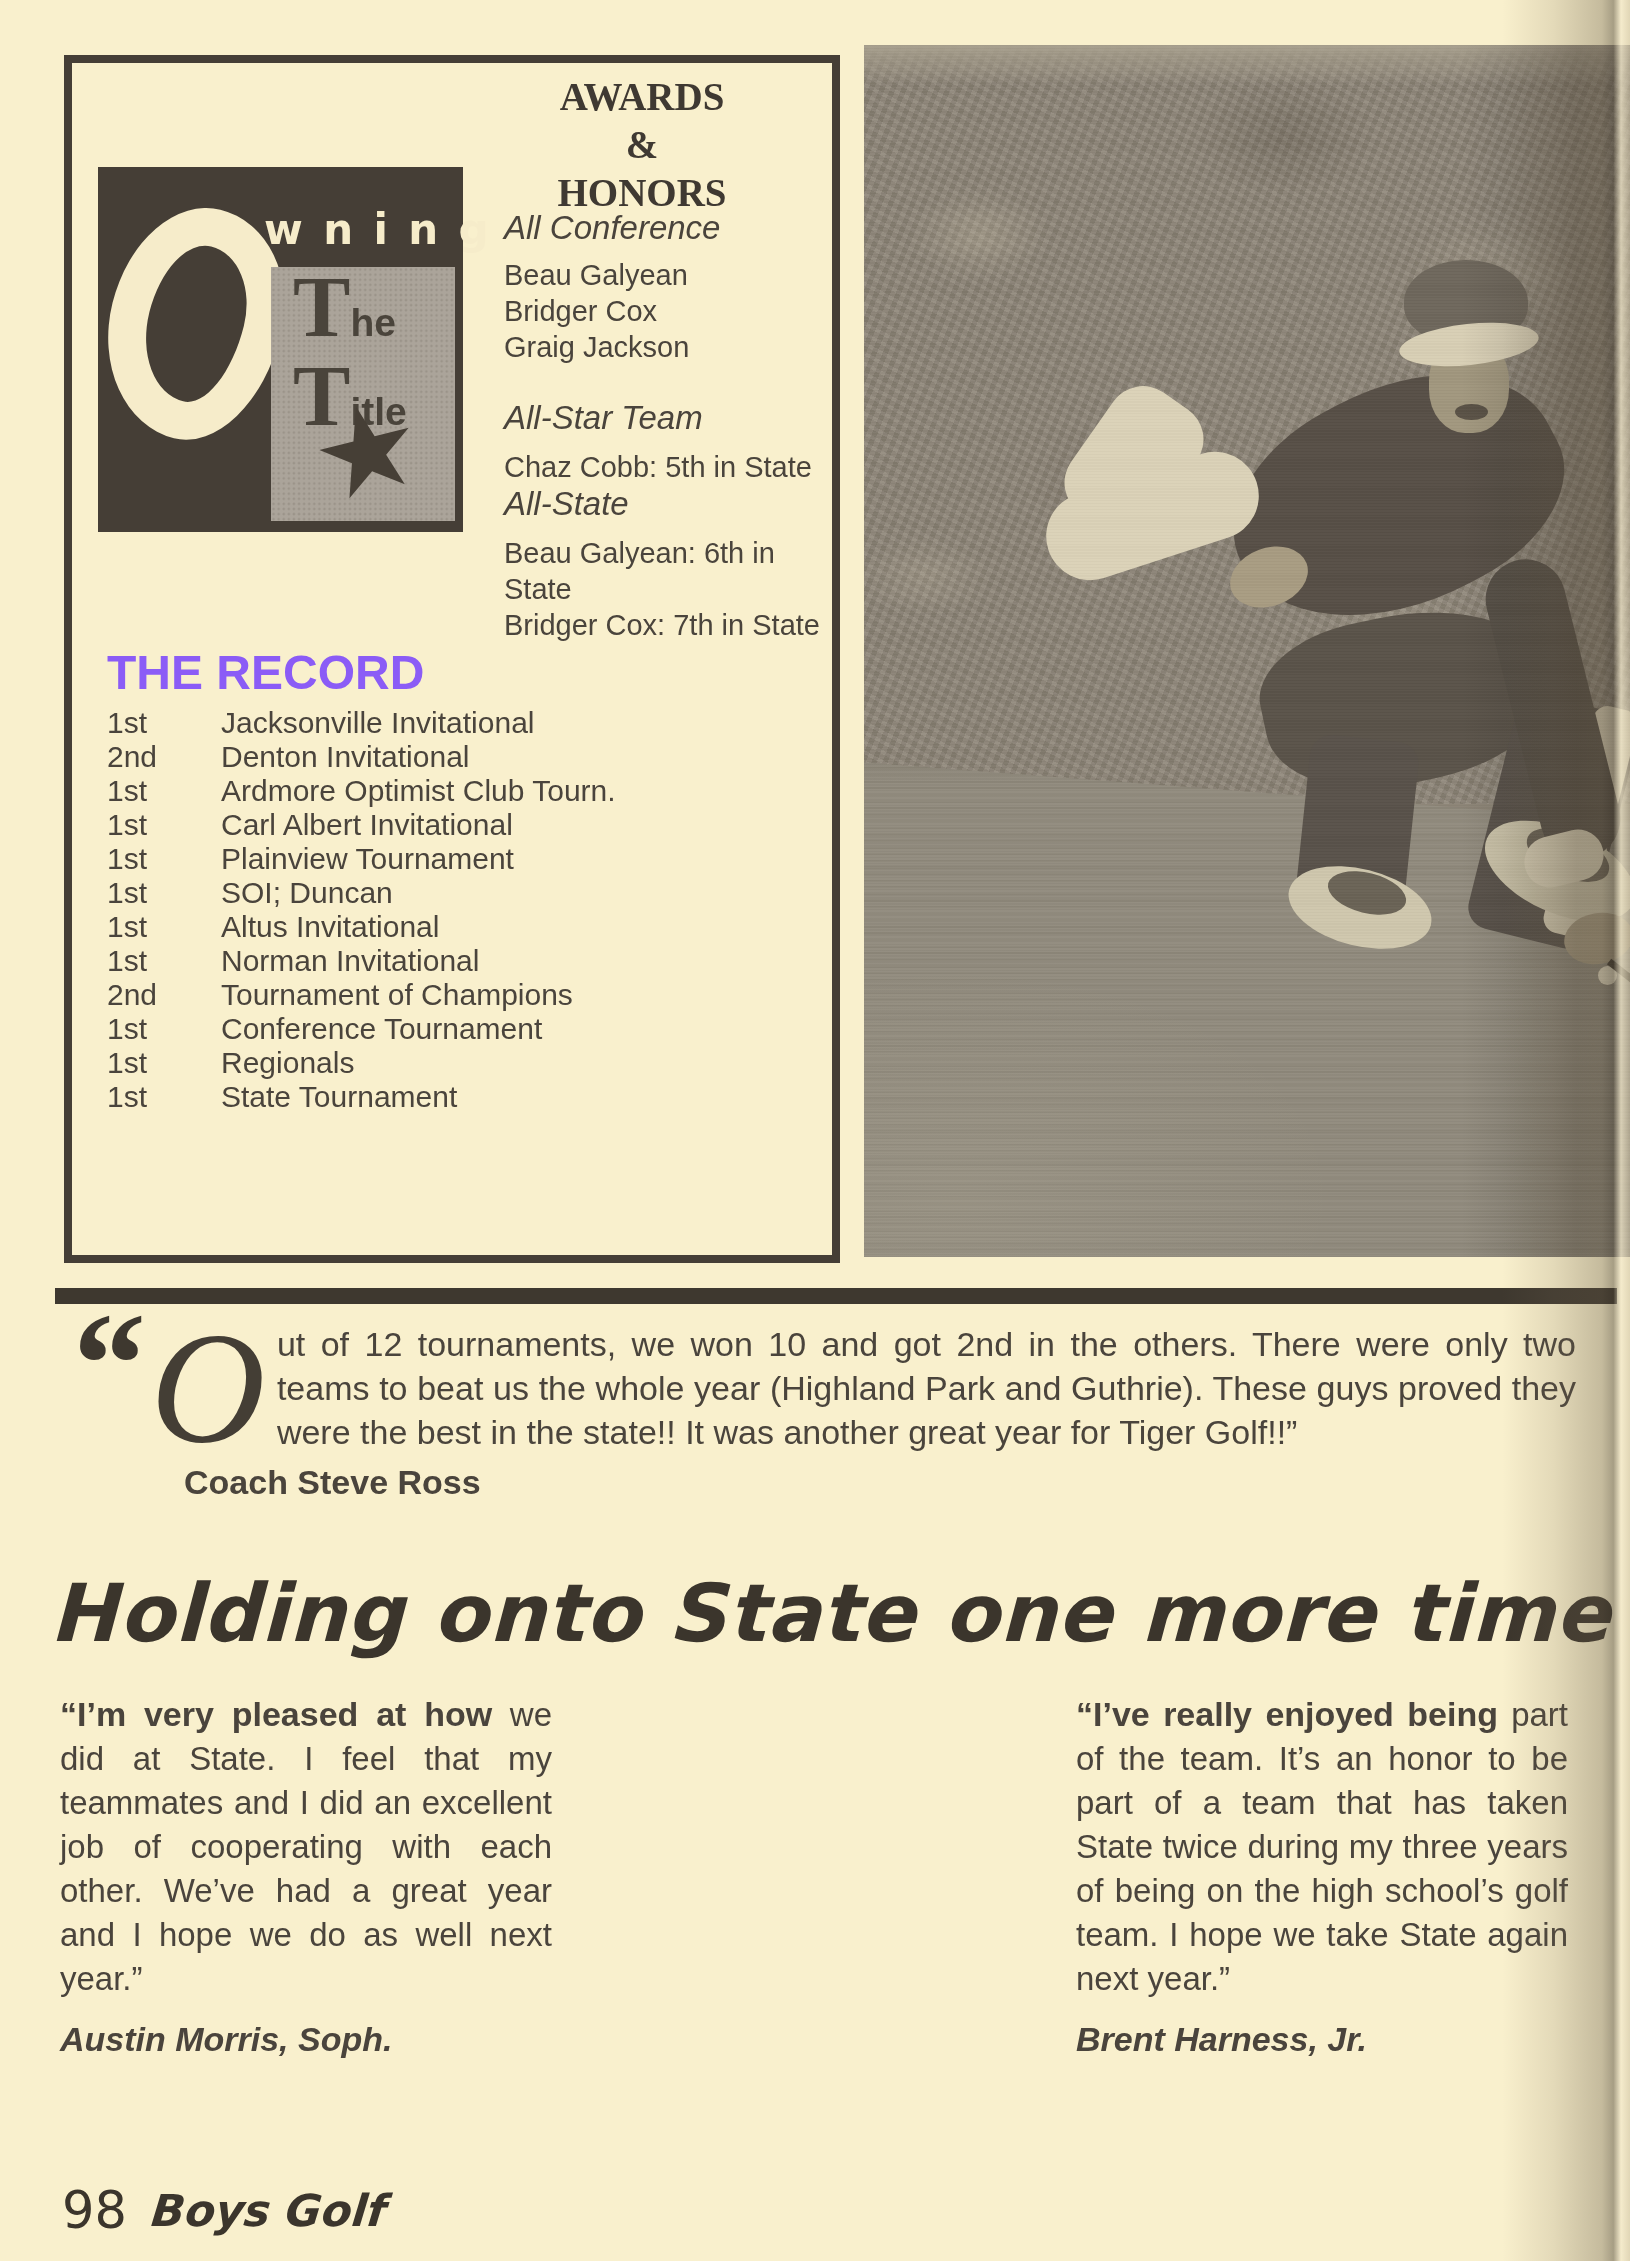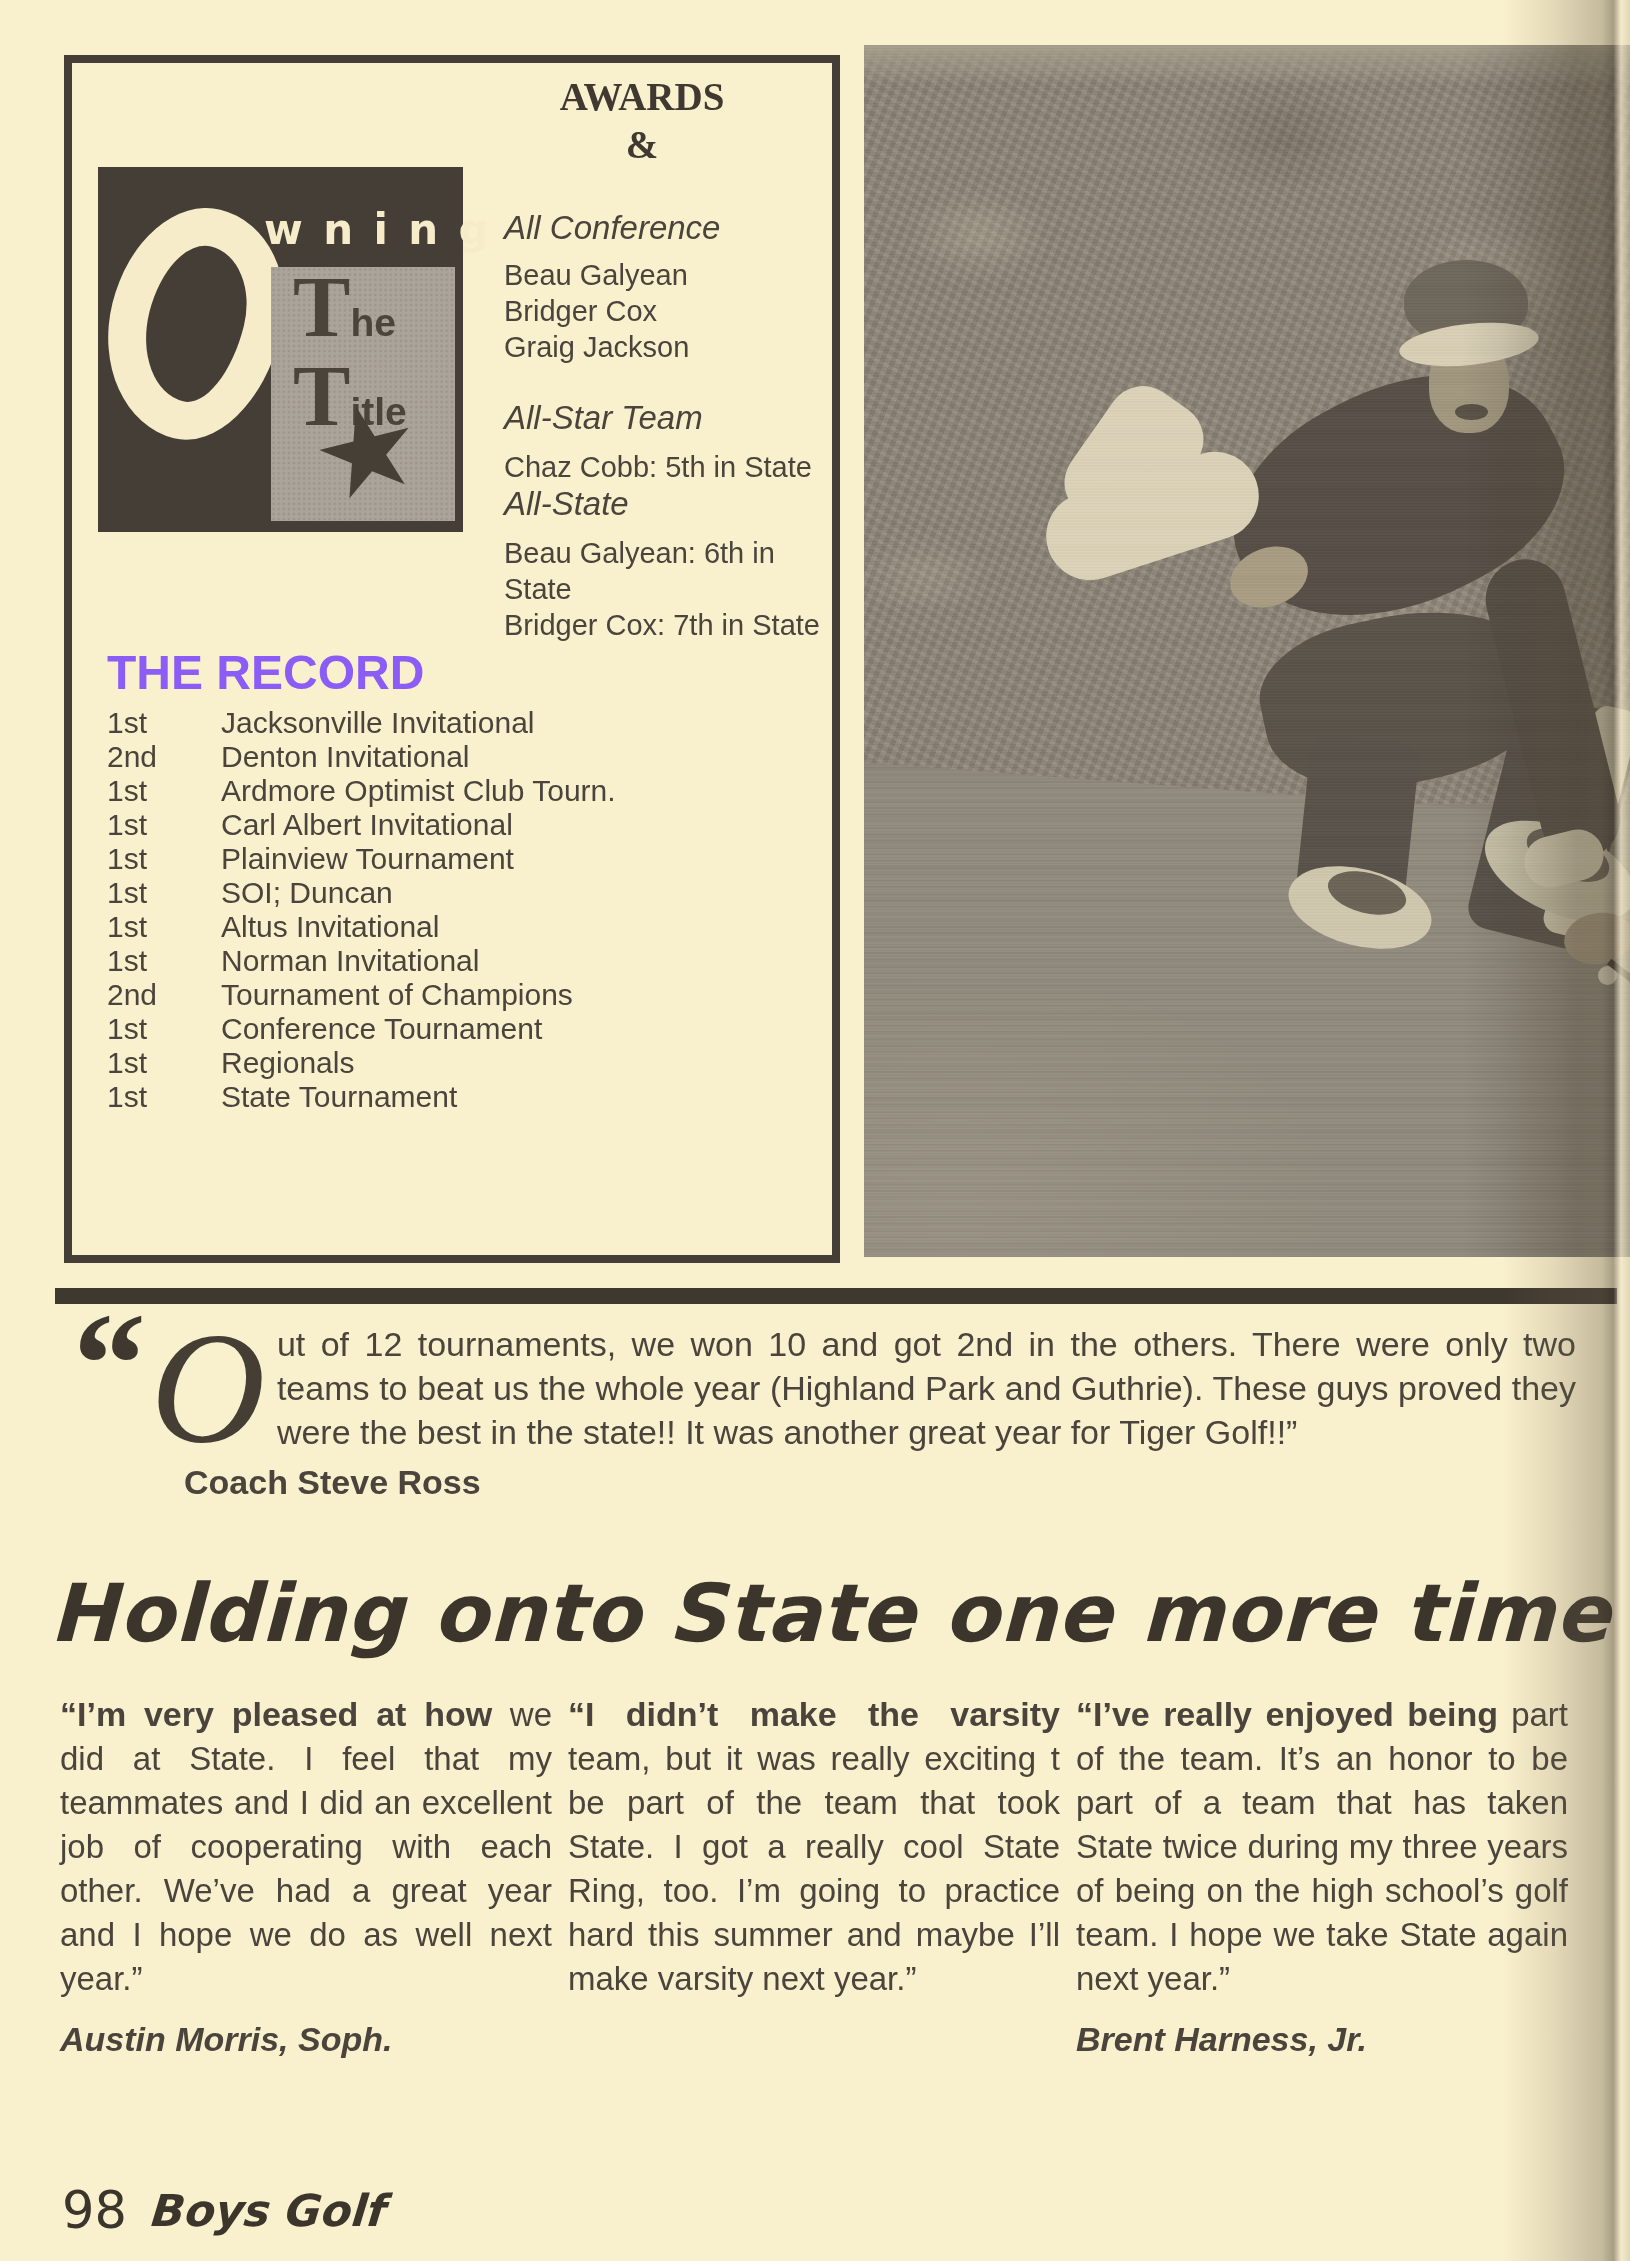--- a/index.html
+++ b/index.html
@@ -144,20 +144,21 @@
       <div class="logo-inner">
         <div class="logo-line logo-the"><span class="bigT">T</span><span class="smallT">he</span></div>
         <div class="logo-line logo-title"><span class="bigT">T</span><span class="smallT">itle</span></div>
         <div class="logo-star">★</div>
       </div>
     </div>
 
     <div class="awards-head">
       <div>AWARDS</div>
       <div>&amp;</div>
+      <div>HONORS</div>
     </div>
 
     <div class="awards-groups">
       <div class="award-group-heading">All Conference</div>
       <div class="mt18">
         <div class="award-line">Beau Galyean</div>
         <div class="award-line">Bridger Cox</div>
         <div class="award-line">Graig Jackson</div>
       </div>
       <div class="award-group-heading mt50">All-Star Team</div>
@@ -264,21 +265,20 @@
   </div>
 
   <div class="headline">Holding onto State one more time</div>
 
   <div class="quotes-row">
     <div class="sq-col">
       <div class="sq-text"><span class="sq-lead">“I’m very pleased at how</span><span> we did at State. I feel that my teammates and I did an excellent job of cooperating with each other. We’ve had a great year and I hope we do as well next year.”</span></div>
       <div class="sq-attr">Austin Morris, Soph.</div>
     </div>
     <div class="sq-col">
-      <div class="sq-text"><span class="sq-lead">“I didn’t make the varsity</span><span> team, but it was really exciting t be part of the team that took State. I got a really cool State Ring, too. I’m going to practice hard this summer and maybe I’ll make varsity next year.”</span></div>
     </div>
     <div class="sq-col">
       <div class="sq-text"><span class="sq-lead">“I’ve really enjoyed being</span><span> part of the team. It’s an honor to be part of a team that has taken State twice during my three years of being on the high school’s golf team. I hope we take State again next year.”</span></div>
       <div class="sq-attr">Brent Harness, Jr.</div>
     </div>
   </div>
 
   <div class="footer">
     <span class="page-number">98</span>
     <span class="section-name">Boys Golf</span>

